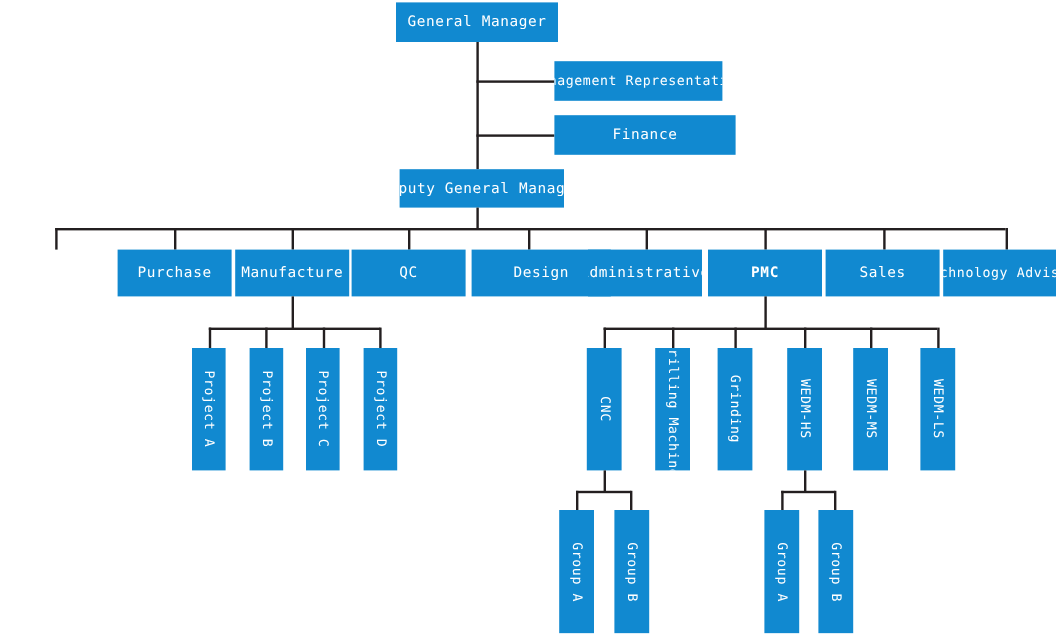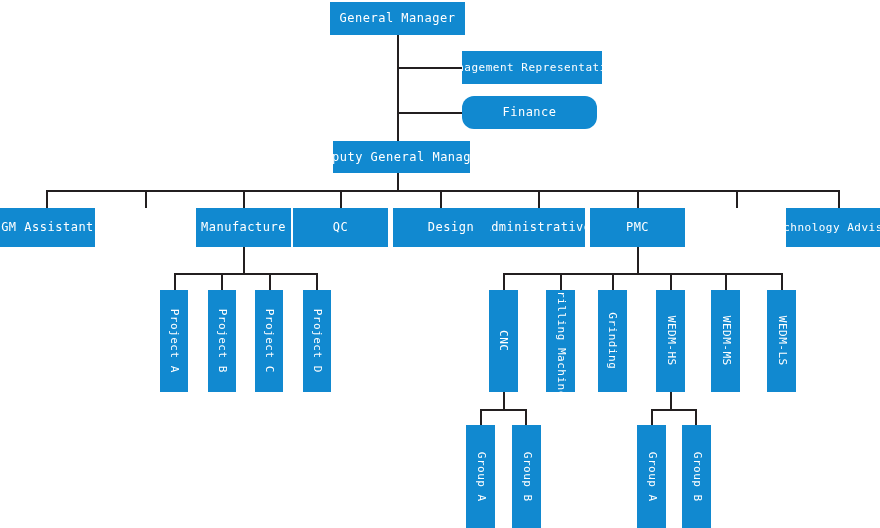--- a/index.html
+++ b/index.html
@@ -60,44 +60,45 @@
 
   <div class="node h" style="left:330px; top:2px; width:135px; height:33px;">General Manager</div>
 
   <div class="line vt" style="left:397px; top:35px; height:106px;"></div>
 
   <div class="line hz" style="left:397px; top:67px; width:65px;"></div>
   <div class="line hz" style="left:397px; top:112px; width:65px;"></div>
 
   <div class="node h small" style="left:462px; top:51px; width:140px; height:33px;">Management Representative</div>
 
-  <div class="node h" style="left:462px; top:96px; width:135px; height:33px;border-radius:12px;">Finance</div>
+  <div class="node h" style="left:462px; top:96px; width:151px; height:33px;">Finance</div>
 
   <div class="node h" style="left:333px; top:141px; width:137px; height:32px;">Deputy General Manager</div>
 
   <div class="line vt" style="left:397px; top:173px; height:18px;"></div>
 
   <div class="line hz" style="left:46px; top:190px; width:792px;"></div>
 
   <div class="line vt" style="left:46px; top:190px; height:18px;"></div>
   <div class="line vt" style="left:145px; top:190px; height:18px;"></div>
   <div class="line vt" style="left:243px; top:190px; height:18px;"></div>
   <div class="line vt" style="left:340px; top:190px; height:18px;"></div>
   <div class="line vt" style="left:440px; top:190px; height:18px;"></div>
   <div class="line vt" style="left:538px; top:190px; height:18px;"></div>
   <div class="line vt" style="left:637px; top:190px; height:18px;"></div>
   <div class="line vt" style="left:736px; top:190px; height:18px;"></div>
   <div class="line vt" style="left:838px; top:190px; height:18px;"></div>
 
-  <div class="node h" style="left:0px; top:208px; width:95px; height:39px;">GM Assistant</div>
+  <div class="node h" style="left:98px; top:208px; width:95px; height:39px;">Purchase</div>
   <div class="node h" style="left:293px; top:208px; width:95px; height:39px;">QC</div>
   <div class="node h" style="left:196px; top:208px; width:95px; height:39px;">Manufacture</div>
   <div class="node h" style="left:393px; top:208px; width:116px; height:39px;">Design</div>
   <div class="node h" style="left:490px; top:208px; width:95px; height:39px;">Administrative</div>
-  <div class="node h" style="left:590px; top:208px; width:95px; height:39px;">PMC</div>
+  <div class="node h" style="left:590px; top:208px; width:95px; height:39px;font-weight:bold;">PMC</div>
+  <div class="node h" style="left:688px; top:208px; width:95px; height:39px;">Sales</div>
   <div class="node h small" style="left:786px; top:208px; width:94px; height:39px;">Technology Adviser</div>
 
   <div class="line vt" style="left:243px; top:247px; height:27px;"></div>
   <div class="line hz" style="left:174px; top:273px; width:143px;"></div>
 
   <div class="line vt" style="left:174px; top:273px; height:18px;"></div>
   <div class="line vt" style="left:221px; top:273px; height:18px;"></div>
   <div class="line vt" style="left:269px; top:273px; height:18px;"></div>
   <div class="line vt" style="left:316px; top:273px; height:18px;"></div>
 

